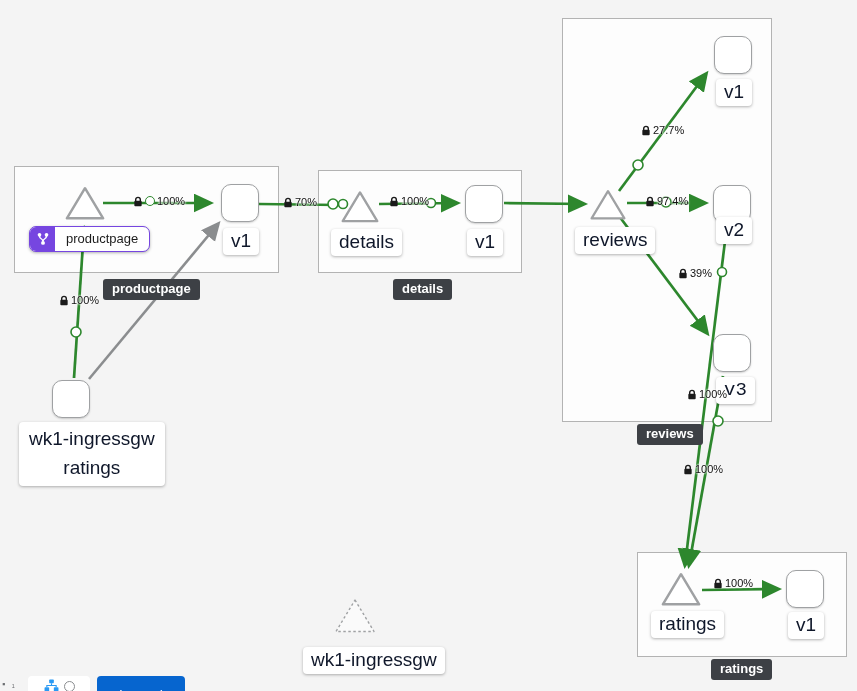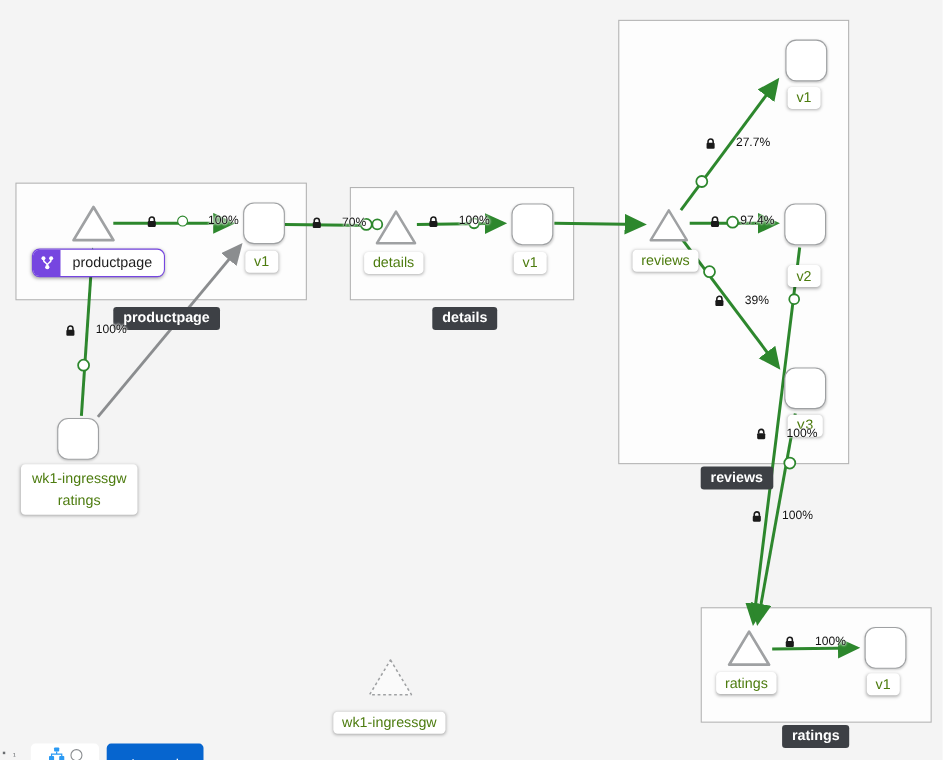--- a/index.html
+++ b/index.html
@@ -12,35 +12,35 @@
   
   .edges{position:absolute;left:0;top:0;pointer-events:none;}
   .edges line{pointer-events:stroke;}
   
   .sq{position:absolute;width:36px;height:36px;background:#fff;
       border:1.6px solid #9fa1a3;border-radius:10px;
       box-shadow:0 1px 2px rgba(0,0,0,.18);}
   .tri{position:absolute;}
   
   .pill{position:absolute;background:#fff;border-radius:4px;padding:2px 8px 3px;
-        font-size:13px;color:#4d7c0f;white-space:nowrap;
+        font-size:19px;color:#0f172a;white-space:nowrap;
         box-shadow:0 1px 3px rgba(0,0,0,.3);}
   .pill.two-line{text-align:center;line-height:1.5;padding:3px 10px 4px;}
   
   .vs-badge{position:absolute;display:flex;align-items:stretch;background:#fff;
         border:1.6px solid #7646e0;border-radius:7px;overflow:hidden;
         box-shadow:0 1px 3px rgba(0,0,0,.3);}
   .vs-badge .vs-icon{background:#7646e0;width:25px;display:flex;
         align-items:center;justify-content:center;}
   .vs-badge .vs-text{padding:4px 11px 5px;font-size:13px;color:#1d1d1d;white-space:nowrap;}
   
   .dark-badge{position:absolute;background:#3d4045;color:#fff;font-weight:bold;
         font-size:13px;padding:2px 9px 4px;border-radius:3px;white-space:nowrap;}
   
-  .edge-label{position:absolute;display:flex;align-items:center;gap:18px;
+  .edge-label{position:absolute;display:flex;align-items:center;gap:2px;
         font-size:11px;color:#111;white-space:nowrap;
         text-shadow:0 0 2px #fff,0 0 2px #fff,0 0 3px #fff;}
   .edge-label .dot{width:8px;height:8px;border:1.6px solid #2d872d;
         border-radius:50%;background:#fff;display:inline-block;}
   
   .tb-white{position:absolute;left:28px;top:676px;width:62px;height:22px;
         background:#fff;border-radius:4px;display:flex;align-items:flex-start;
         justify-content:center;gap:5px;padding-top:3px;box-sizing:border-box;}
   .tb-legend{position:absolute;left:97px;top:676px;width:88px;height:24px;
         background:#0665cf;border-radius:4px;color:#fff;font-size:13px;
@@ -141,21 +141,21 @@
       </svg>
     </span>
     <span class="vs-text">productpage</span>
   </div>
 
   <div class="pill" style="left:223px;top:228px;">v1</div>
   <div class="pill" style="left:331px;top:229px;">details</div>
   <div class="pill" style="left:467px;top:229px;">v1</div>
   <div class="pill" style="left:575px;top:227px;">reviews</div>
   <div class="pill" style="left:716px;top:79px;">v1</div>
-  <div class="pill" style="left:716px;top:241px;">v2</div>
+  <div class="pill" style="left:716px;top:217px;">v2</div>
   <div class="pill" style="left:716px;top:377px;font-family:Liberation Mono, monospace;">v3</div>
   <div class="pill" style="left:651px;top:611px;">ratings</div>
   <div class="pill" style="left:788px;top:612px;">v1</div>
   <div class="pill two-line" style="left:19px;top:422px;">
     <div>wk1-ingressgw</div>
     <div>ratings</div>
   </div>
   <div class="pill" style="left:303px;top:647px;">wk1-ingressgw</div>
 
   <div class="dark-badge" style="left:103px;top:279px;">productpage</div>
@@ -187,21 +187,21 @@
         <use href="#lock"></use>
       </svg>
     <span>27.7%</span>
   </div>
   <div class="edge-label" style="left:645px;top:195px;">
     <svg width="10" height="11" viewBox="0 0 12 13">
         <use href="#lock"></use>
       </svg>
     <span>97.4%</span>
   </div>
-  <div class="edge-label" style="left:649px;top:267px;justify-content:flex-end;">
+  <div class="edge-label" style="left:678px;top:267px;justify-content:flex-end;">
     <svg width="10" height="11" viewBox="0 0 12 13">
         <use href="#lock"></use>
       </svg>
     <span>39%</span>
   </div>
   <div class="edge-label" style="left:687px;top:388px;">
     <svg width="10" height="11" viewBox="0 0 12 13">
         <use href="#lock"></use>
       </svg>
     <span>100%</span>

